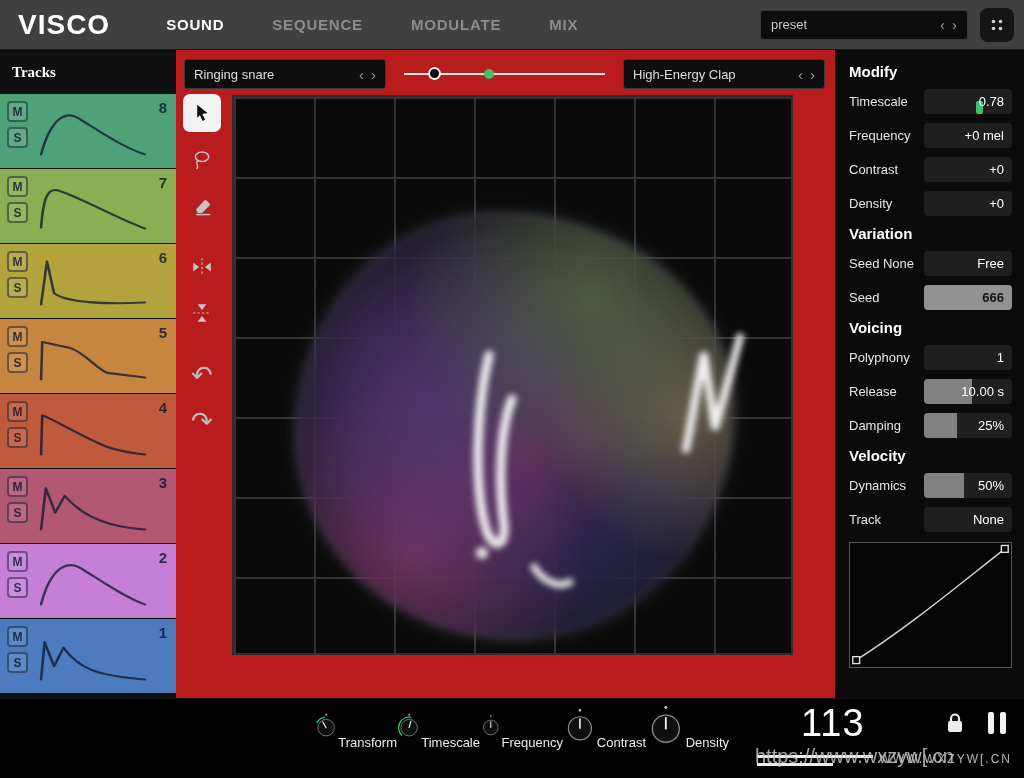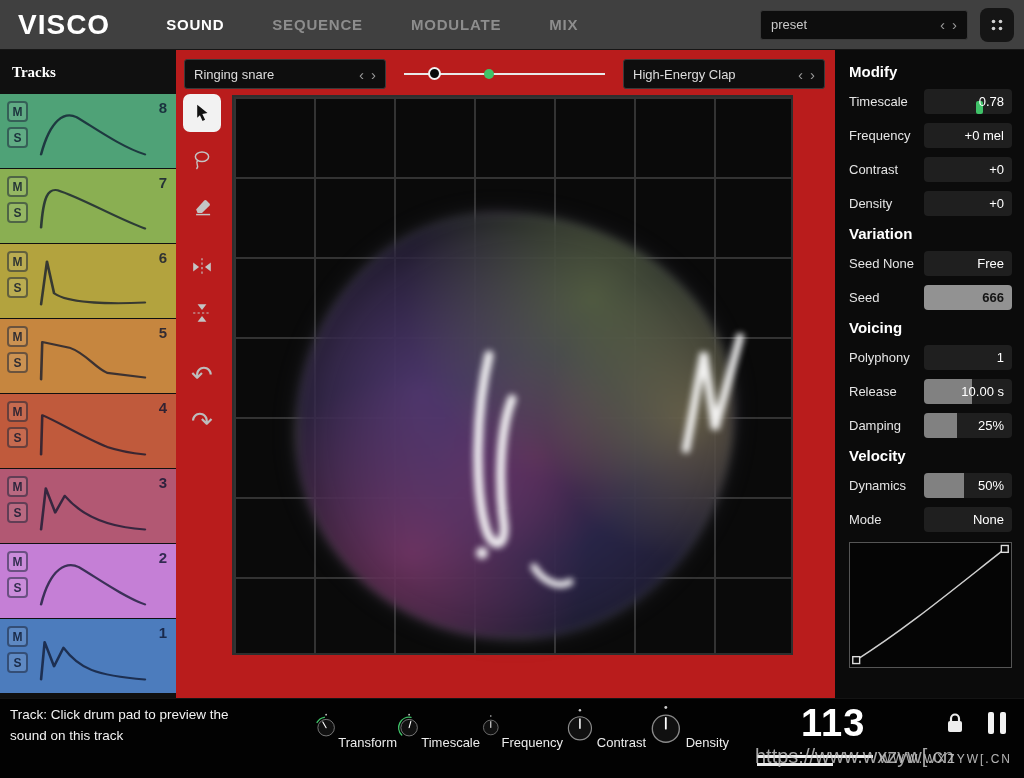--- a/index.html
+++ b/index.html
@@ -94,21 +94,21 @@
   .footer { position:absolute; left:0; right:0; bottom:0; height:80px; background:#020202; border-top:1px solid #141414; }
   .status { position:absolute; left:10px; top:6px; width:255px; font-size:13.5px; color:#f2f2f2; line-height:1.55; }
   .knobs { position:absolute; left:314px; top:3px; display:flex; }
   .knob-unit { width:83px; display:flex; flex-direction:row; align-items:flex-end; }
   .knob-svg { width:44px; height:48px; }
   .kdot { fill:#c9c9c9; }
   .kbody { fill:#101010; stroke:#8a8a8a; stroke-width:1.5; }
   .kneedle { stroke:#fff; stroke-width:2; stroke-linecap:round; }
   .karc { stroke:#3fc268; stroke-width:2.6; fill:none; stroke-linecap:round; }
   .knob-label { font-size:13px; color:#ececec; }
-  .tempo { position:absolute; left:801px; top:3px; font-size:38px; font-weight:700; letter-spacing:1px; }
+  .tempo { position:absolute; left:801px; top:3px; font-size:38px; font-weight:400; letter-spacing:1px; }
   .meter1 { position:absolute; left:757px; top:56px; width:116px; height:3px; background:#ededed; }
   .meter2 { position:absolute; left:757px; top:64px; width:76px; height:3px; background:#ededed; }
   .lock { position:absolute; left:944px; top:12px; }
   .pause { position:absolute; left:988px; top:13px; display:flex; gap:6px; }
   .pause span { width:6px; height:22px; background:#f2f2f2; border-radius:2px; }
 
   
   .wm-cn { position:absolute; right:6px; bottom:32px; font-size:29px; font-weight:700;
            color:rgba(255,255,255,0.88); letter-spacing:3px; z-index:50;
            text-shadow:0 0 4px rgba(0,0,0,0.6); }
@@ -375,37 +375,36 @@
     </div>
 
     <div class="section-title">Velocity</div>
     <div class="prow">
       <div class="plabel">Dynamics</div>
       <div class="pvalue fill" style="--fill:45%">
           <span>50%</span>
         </div>
     </div>
     <div class="prow">
-      <div class="plabel">Mode</div>
+      <div class="plabel">Track</div>
       <div class="pvalue">
           <span>None</span>
         </div>
     </div>
 
     <div class="curve-box">
       <svg viewBox="0 0 163 126">
         <path d="M6,119 C58,86 106,46 157,6" stroke="#cfcfcf" stroke-width="1.6" fill="none"></path>
         <rect x="2.5" y="115.5" width="7" height="7" fill="#0a0a0a" stroke="#dedede" stroke-width="1.4"></rect>
         <rect x="153.5" y="2.5" width="7" height="7" fill="#0a0a0a" stroke="#dedede" stroke-width="1.4"></rect>
       </svg>
     </div>
   </aside>
 
   <footer class="footer">
-    <div class="status">Track: Click drum pad to preview the sound on this track</div>
 
     <div class="knobs">
       <div class="knob-unit">
         <svg class="knob-svg" viewBox="0 0 44 48">
           <circle class="kdot" cx="22" cy="3.5" r="1.6"></circle>
           <circle class="kbody" cx="22" cy="27" r="15"></circle>
           <line class="kneedle" x1="22" y1="27" x2="22" y2="15" transform="rotate(-30 22 27)"></line>
           <path class="karc" d="M5.55,17.5 A19,19 0 0 1 18.7,8.3"></path>
         </svg>
         <div class="knob-label">Transform</div>

